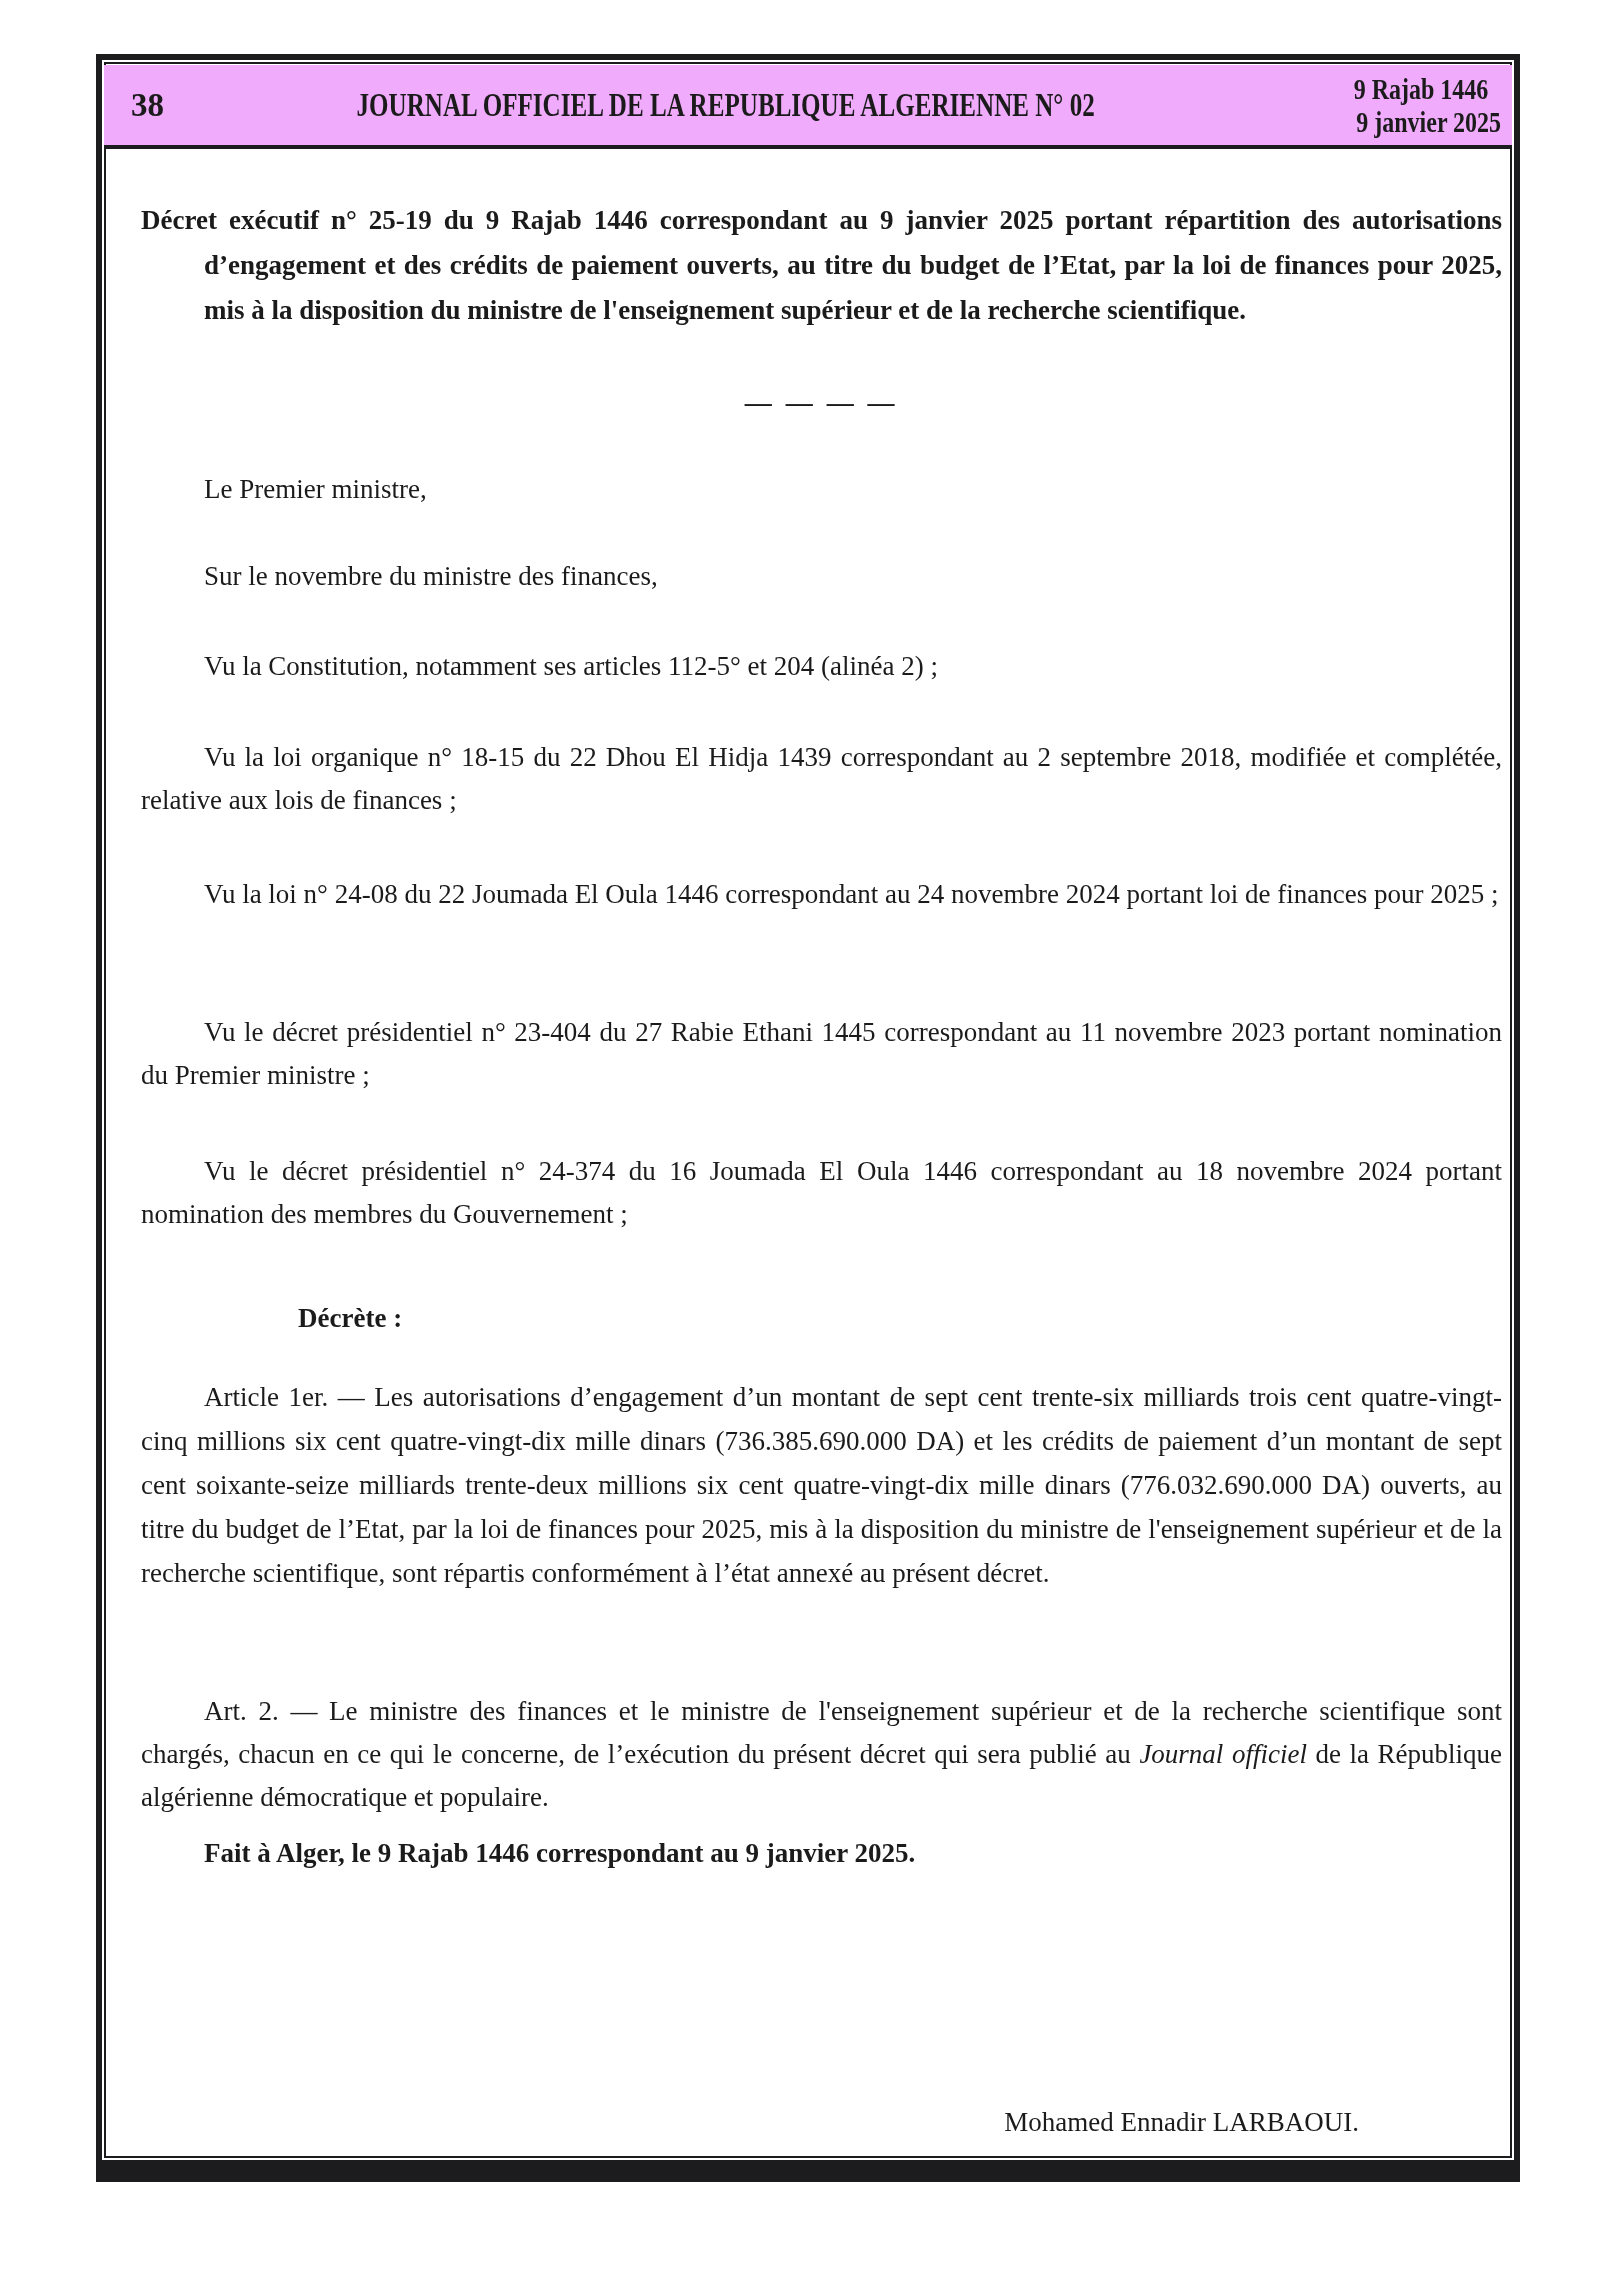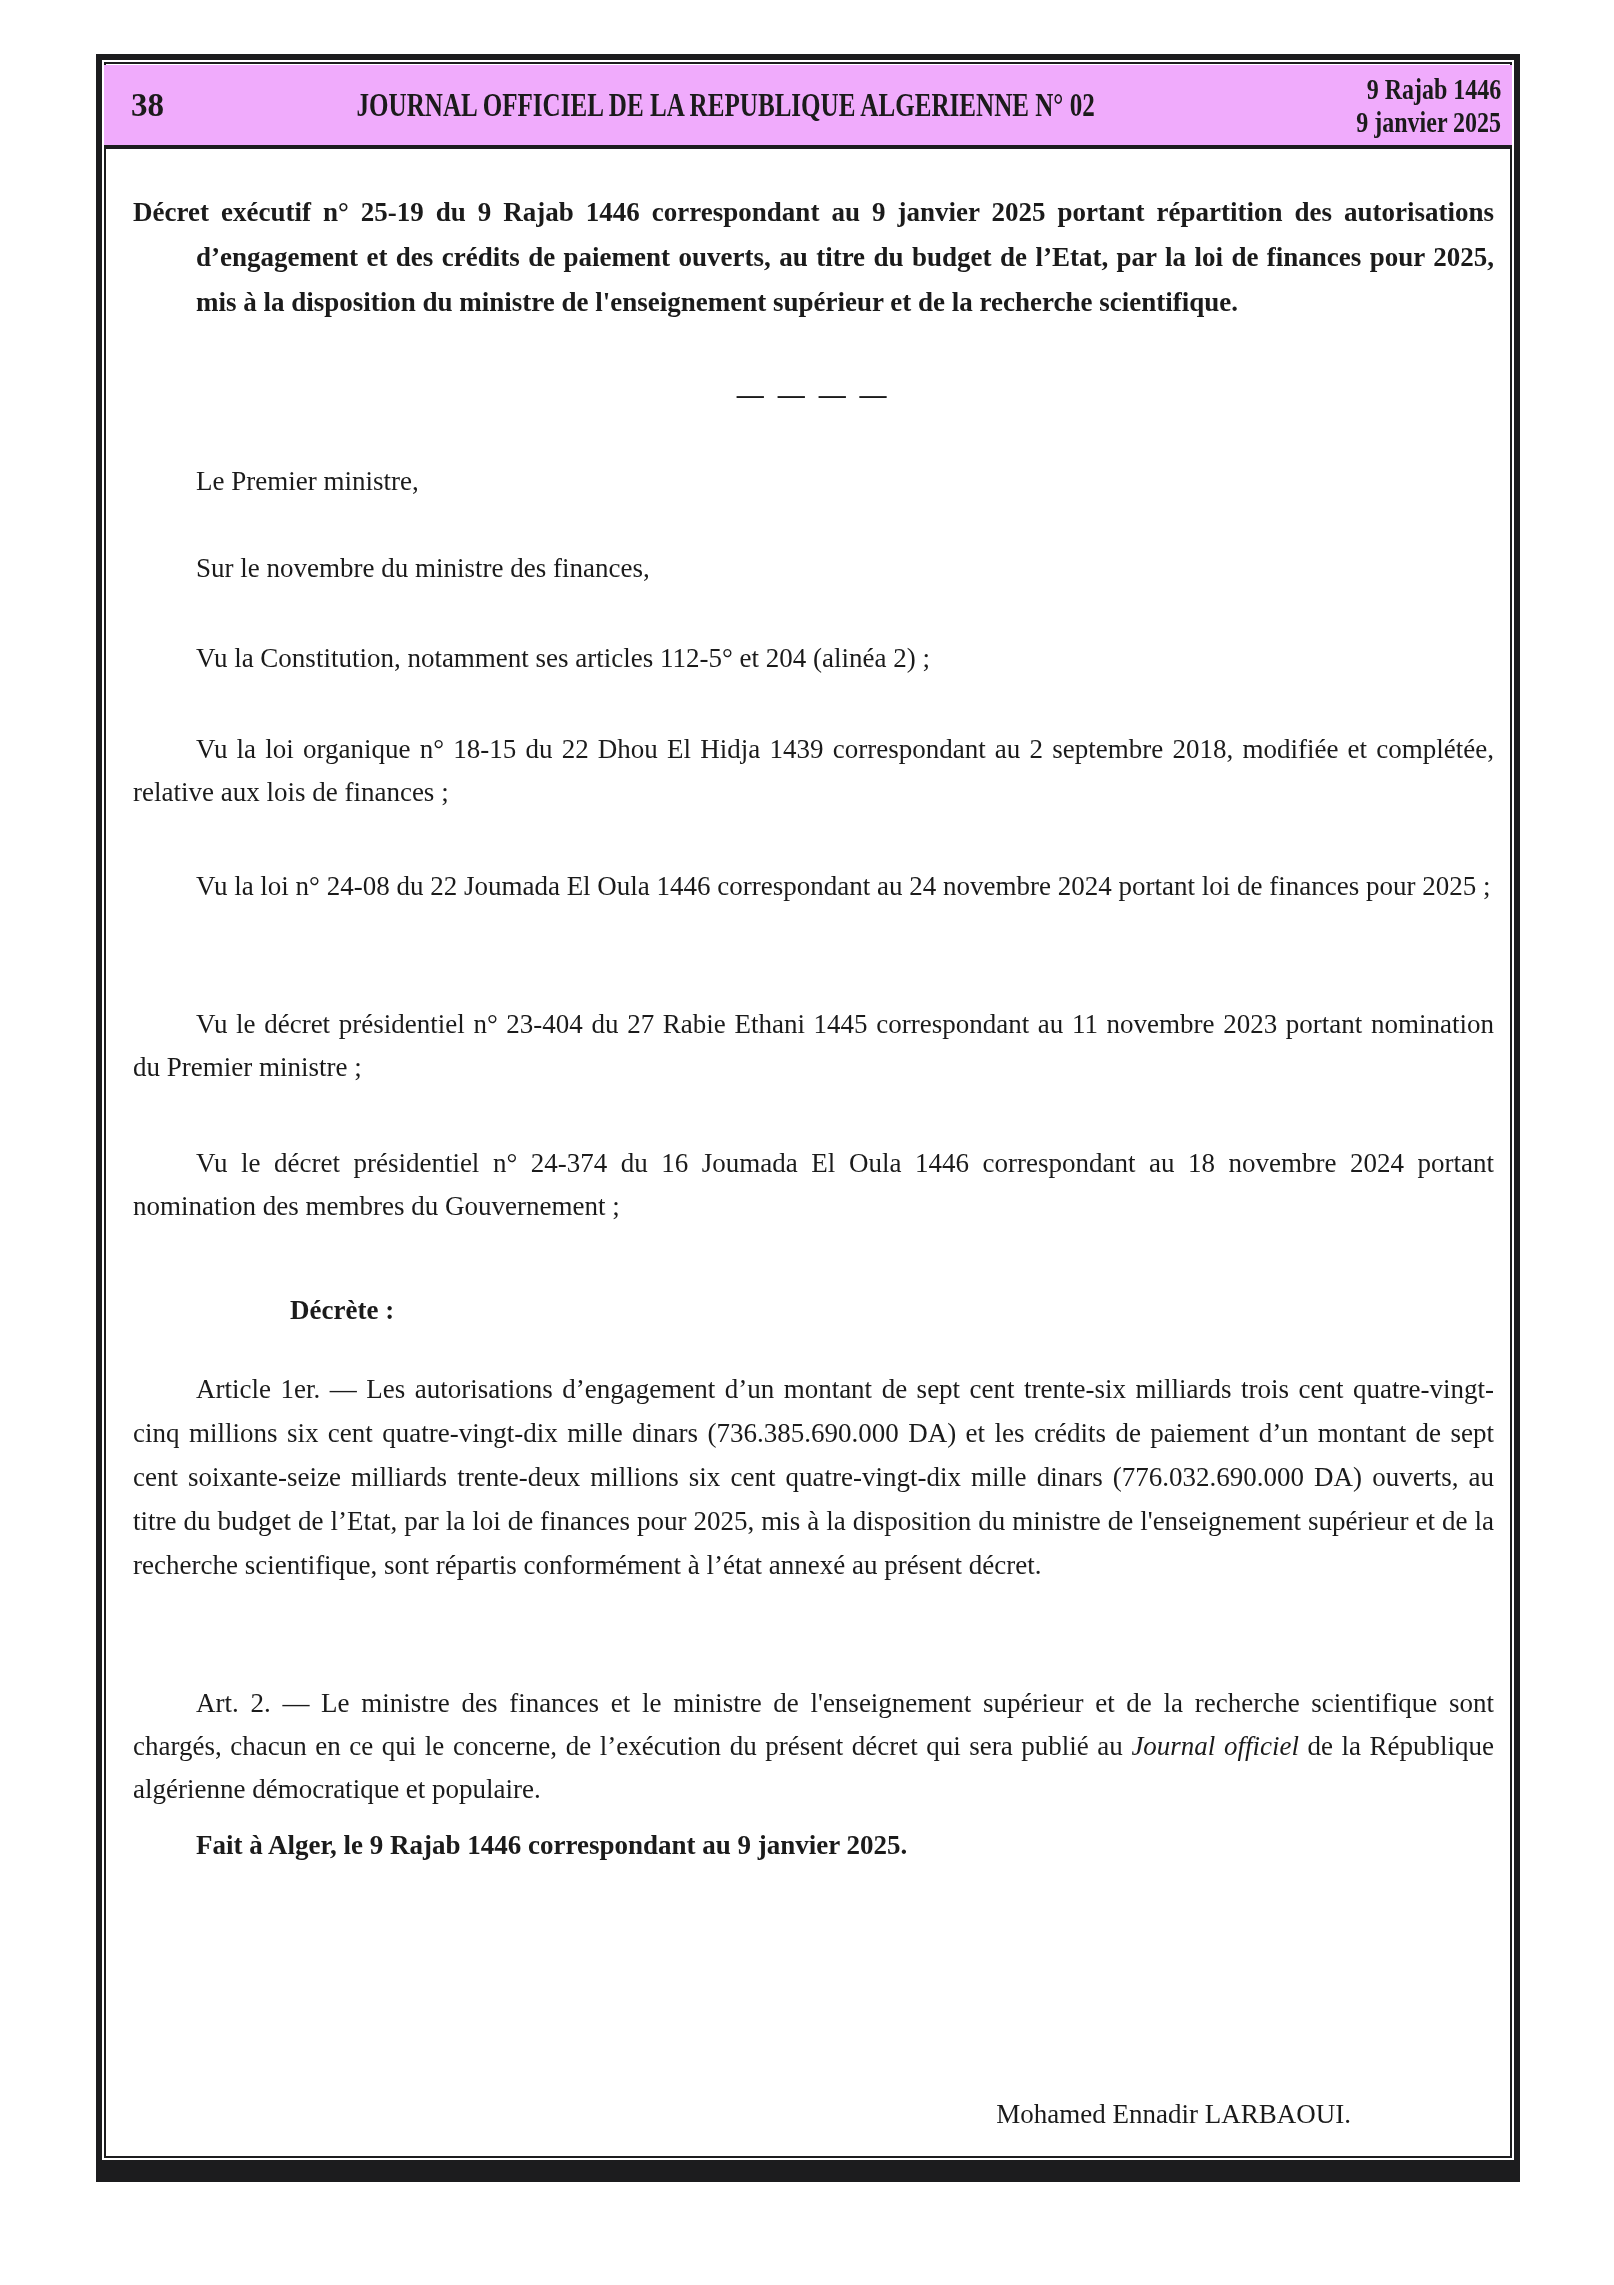--- a/index.html
+++ b/index.html
@@ -42,37 +42,37 @@
     font-weight: bold; font-size: 33px;
     padding-right: 109px;
     white-space: nowrap;
   }
   .journal-title .squeeze {
     display: inline-block;
     transform: scaleX(0.76);
     transform-origin: center;
   }
   .dates {
-    flex: 0 0 auto; text-align: right; padding-right: 12.7px;
+    flex: 0 0 auto; text-align: left; padding-right: 12.7px;
     font-weight: bold; font-size: 30px; line-height: 33px;
     white-space: nowrap;
   }
   .dates .squeeze {
     display: inline-block;
     transform: scaleX(0.80);
     transform-origin: right center;
   }
 
   
   .content {
     position: absolute; left: 129px; top: 0;
     width: 1361px; height: 2285px;
     font-size: 27px; line-height: 43px;
   }
-  .content p { position: absolute; width: 100%; margin: 4px; }
+  .content p { position: absolute; width: 100%; margin: 12px; }
   .justify { text-align: justify; }
   .indent  { text-indent: 63px; }
   .hang    { padding-left: 63px; text-indent: -63px; }
   .bold    { font-weight: bold; }
 
   .decree-title   { top: 186px; line-height: 45px; }
   .separator      { top: 369px; text-align: center; font-weight: bold; letter-spacing: 3.6px; }
   .pre0 { top: 456px; }
   .pre1 { top: 543px; }
   .pre2 { top: 633px; }

